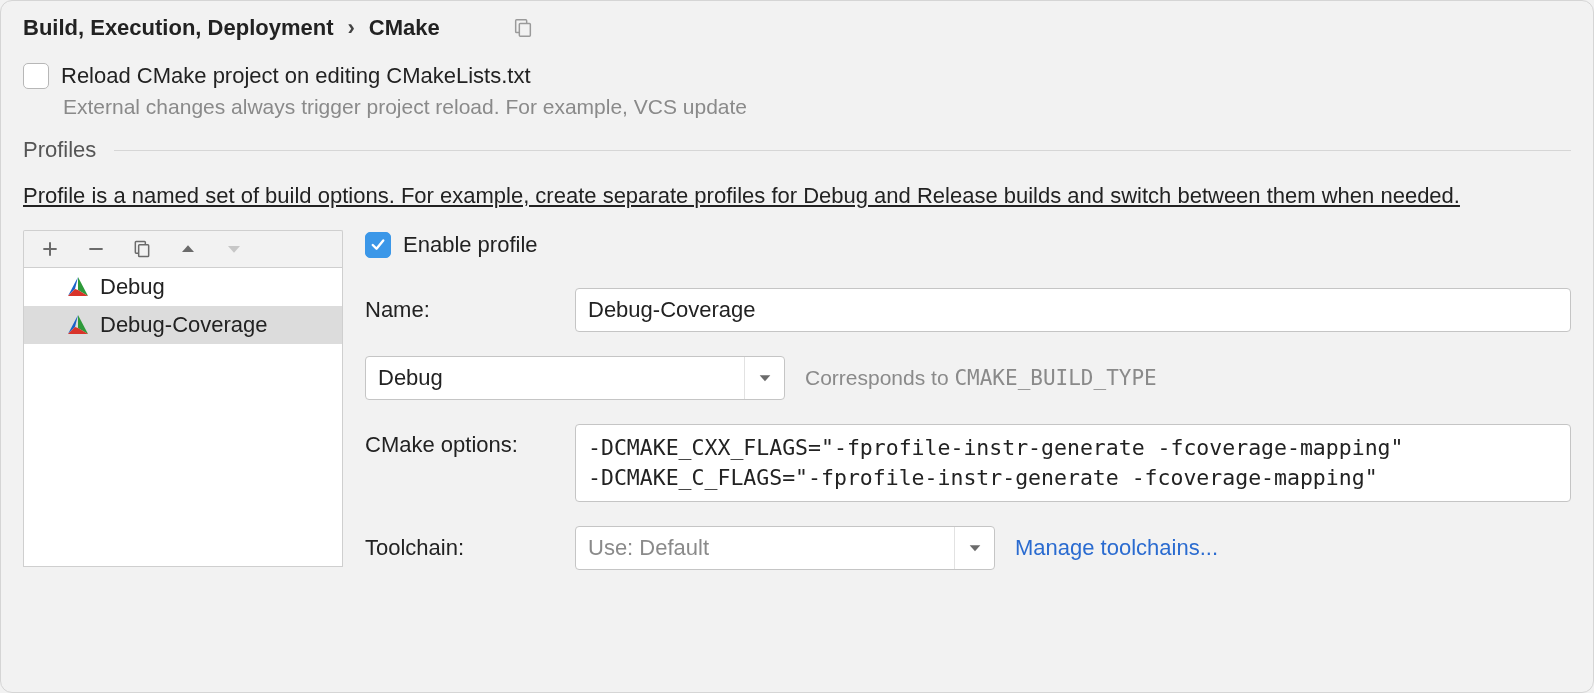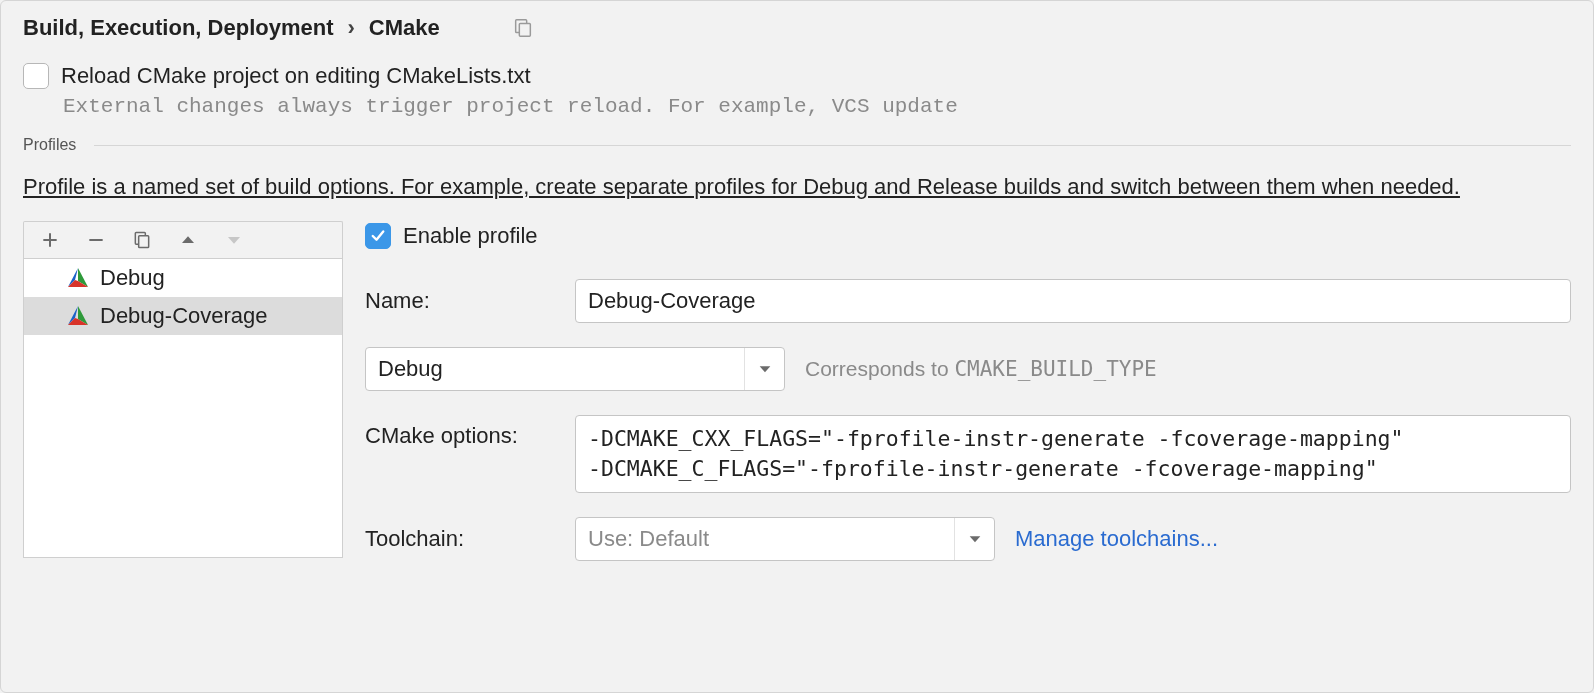--- a/index.html
+++ b/index.html
@@ -9,21 +9,21 @@
     font-family: -apple-system, "Helvetica Neue", Arial, sans-serif;
     font-size: 22px;
     color: #222;
     background: #f2f2f2;
     overflow: hidden;
   }
   .panel {
     width: 100%;
     height: 100%;
     border: 1px solid #d5d5d5;
-    border-radius: 6px;
+    border-radius: 12px;
     padding: 14px 22px 0 22px;
     background: #f2f2f2;
   }
   .breadcrumb-row {
     display: flex;
     align-items: center;
     gap: 14px;
     margin-bottom: 22px;
   }
   .bc-sep { color: #444; font-weight: 600; }
@@ -57,34 +57,33 @@
   .checkbox.checked {
     background: #3b97e8;
     border-color: #3b97e8;
   }
   .checkbox.checked svg { display: block; }
   .checkbox svg { display: none; }
   .hint {
     color: #8a8a8a;
     margin: 6px 0 18px 40px;
     font-size: 21px;
-    font-family: Liberation Mono, monospace;
   }
   .section-rule {
     display: flex;
     align-items: center;
     gap: 18px;
     margin-bottom: 18px;
   }
   .section-rule .line {
     flex: 1;
     height: 1px;
     background: #d6d6d6;
   }
-  .section-label { color: #555; font-size: 16px; }
+  .section-label { color: #555; font-size: 22px; }
   .desc { margin-bottom: 18px; line-height: 1.4; text-decoration: underline; }
   .content-row { display: flex; gap: 22px; }
   .profiles-panel {
     width: 320px;
     flex: 0 0 auto;
   }
   .list-toolbar {
     display: flex;
     align-items: center;
     gap: 22px;

